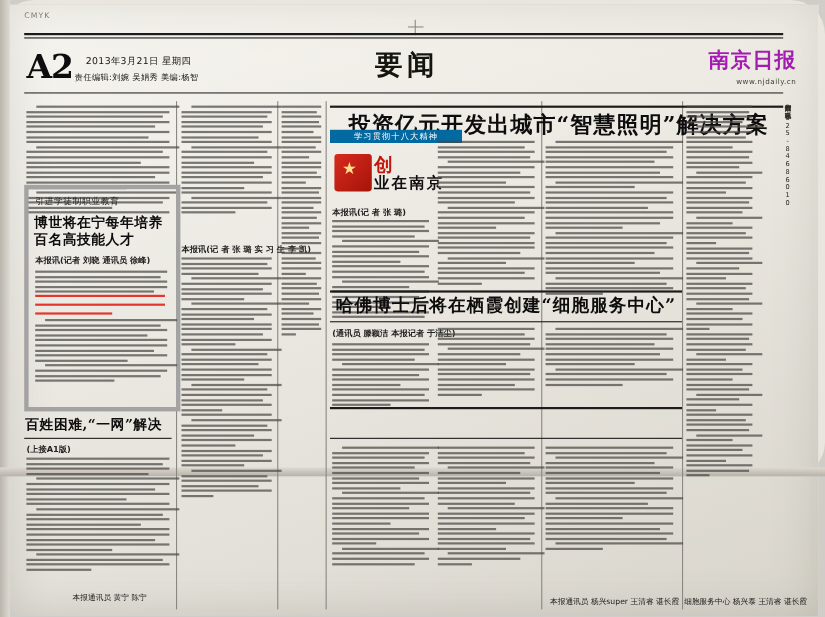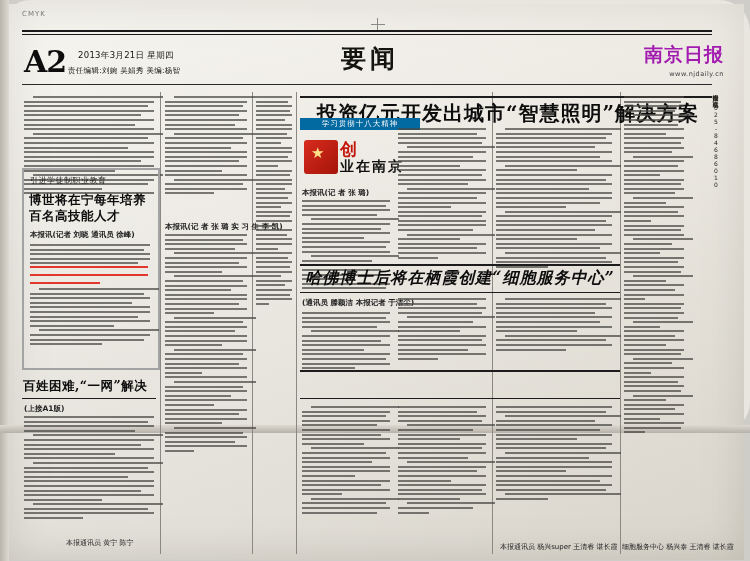--- a/index.html
+++ b/index.html
@@ -94,29 +94,29 @@
   .cjk{
     font-family:"DejaVu Sans","Liberation Sans",sans-serif;
     color:#15150f;
   }
   
   .hl{
     font-family:"DejaVu Serif","Liberation Serif",serif;
     font-weight:bold;color:#0d0d0d;
   }
   .hl-main{font-size:20px;letter-spacing:1px;}
-  .hl-sub{font-size:16px;letter-spacing:1px;font-style:italic;}
+  .hl-sub{font-size:16px;letter-spacing:1px;}
   .hl-sm{font-size:12.5px;letter-spacing:.5px;}
   .kicker{font-size:8px;color:#222;letter-spacing:.5px;}
   .byline{font-size:7.5px;color:#222;font-weight:bold;}
 
   
   .redbox{
     position:absolute;left:22px;top:168px;width:134px;height:198px;
-    border:2px solid #a3a3a3;
+    border:4px solid #a3a3a3;
   }
   .red-underline{
     position:absolute;background:#e2231a;height:1.5px;opacity:.9;
   }
 
   
   .hrule{position:absolute;background:#1c1c1c;height:1px;}
   .hrule.thick{height:2px;}
 
   

